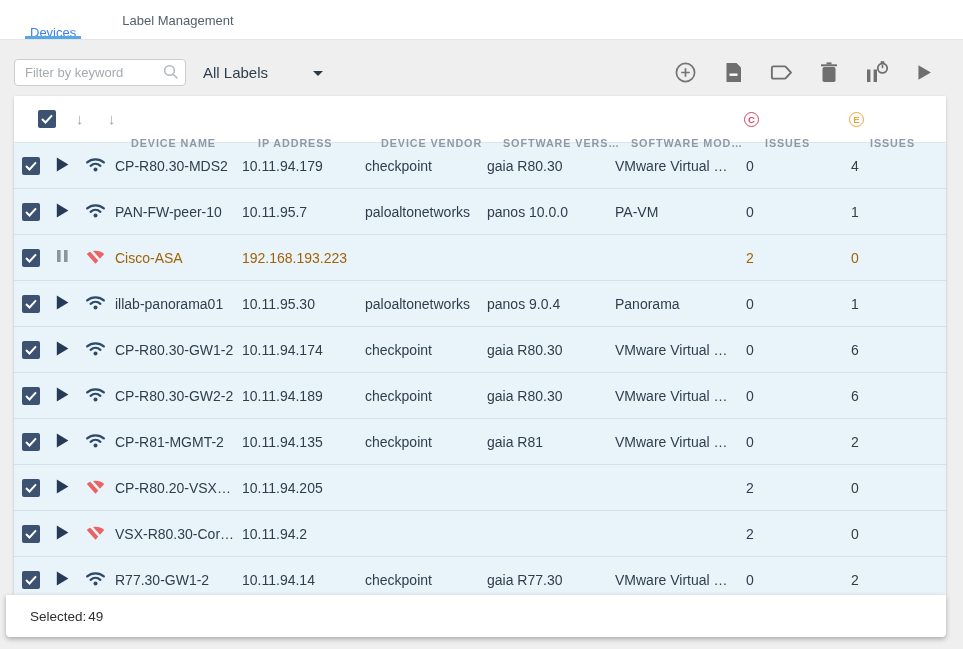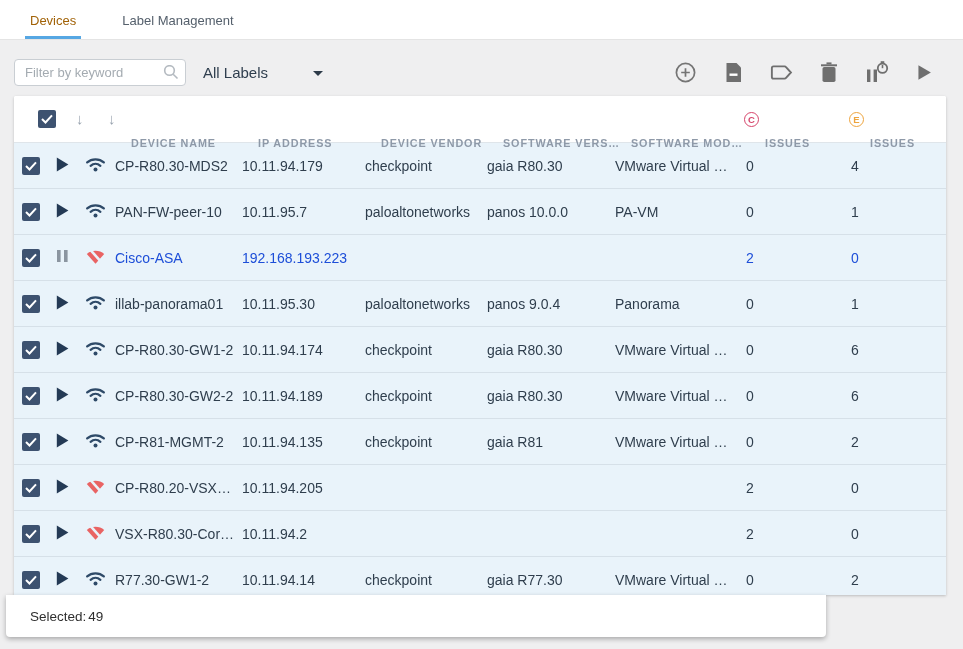--- a/index.html
+++ b/index.html
@@ -3,21 +3,21 @@
 <meta charset="utf-8">
 <style>
   html,body{margin:0;padding:0;}
   .page{position:relative;width:963px;height:649px;overflow:hidden;background:#efeff0;
         font-family:"Liberation Sans",sans-serif;color:#33424f;}
 
   
   .tabbar{position:absolute;top:0;left:0;right:0;height:40px;background:#ffffff;
           border-bottom:1px solid #e4e4e4;display:flex;padding-left:7px;box-sizing:border-box;}
   .tab{position:relative;padding:0 23px;line-height:41px;font-size:13px;color:#55606c;cursor:pointer;white-space:nowrap;}
-  .tab.active{color:#a16207;}
+  .tab.active{color:#3b82f6;margin-top:12px;}
   .tab.active::after{content:"";position:absolute;left:18px;right:18px;bottom:0;height:3px;background:#56a7e3;}
 
   
   .content{position:absolute;top:40px;left:0;right:0;bottom:0;background:#efeff0;}
 
   
   .filter-row{position:absolute;top:17px;left:14px;right:26px;height:30px;display:flex;align-items:center;}
   .search-box{position:relative;width:172px;height:27px;}
   .search-box input{width:100%;height:100%;box-sizing:border-box;border:1px solid #c9ced3;border-radius:4px;
         background:#fff;padding:0 28px 0 10px;font-size:13px;font-family:"Liberation Sans",sans-serif;color:#4c1d95;outline:none;}
@@ -60,24 +60,24 @@
   .badge{width:15px;height:15px;border-radius:50%;display:inline-flex;align-items:center;justify-content:center;
          font-size:9.5px;font-weight:700;margin-right:6px;box-sizing:border-box;}
   .badge-c{border:1.6px solid #d6456b;color:#d6456b;}
   .badge-e{border:1.6px solid #eea43d;color:#eea43d;}
 
   .power-btn{display:inline-flex;width:14px;cursor:pointer;}
   .icon-pause-bars{display:none;}
   .row.paused .icon-pause-bars{display:inline;}
   .icon-wifi-off{display:none;}
   .row.disconnected .icon-wifi-off{display:inline;}
-  .row.paused{color:#1d4ed8;}
+  .row.paused{color:#a16207;}
 
   
-  .footer{position:absolute;top:555px;left:6px;width:820px;height:42px;background:#ffffff;
+  .footer{position:absolute;top:555px;left:6px;width:940px;height:42px;background:#ffffff;
           border-radius:0 0 4px 4px;box-shadow:0 2px 5px rgba(0,0,0,.3);
           display:flex;align-items:center;padding-left:24px;box-sizing:border-box;font-size:13.5px;color:#2f2f2f;}
   .footer .count{margin-left:2px;}
 </style>
 </head>
 <body>
 
 <div class="page">
 
   <div class="tabbar">

